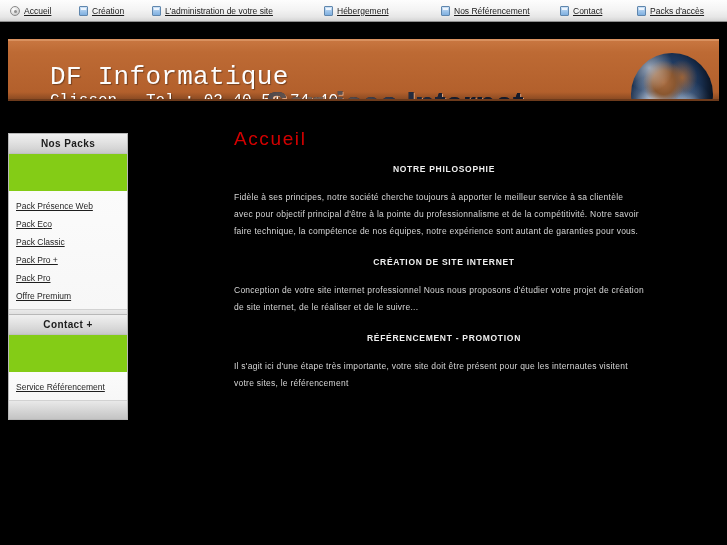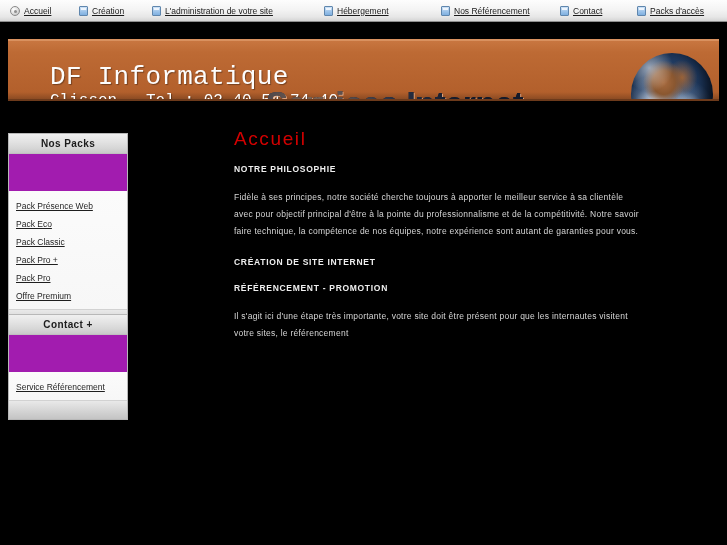--- a/index.html
+++ b/index.html
@@ -138,21 +138,21 @@
       radial-gradient(ellipse at 66% 70%, #dfe7f2 0%, rgba(223,231,242,.15) 24%, rgba(223,231,242,0) 38%),
       radial-gradient(circle at 45% 42%, #2c4f7e 0%, #1c3559 52%, #0d1a31 86%, #060c18 100%);
     box-shadow: inset -6px -7px 14px rgba(0,0,0,.6);
   }
 
   
   .sidebox {
     position: absolute;
     left: 8px;
     width: 120px;
-    background: #a21caf;
+    background: #84cc16;
     border: 1px solid #b8b8b8;
     box-sizing: border-box;
   }
   #box-packs { top: 133px; }
   #box-services { top: 314px; }
 
   .boxhead {
     height: 19px;
     background: linear-gradient(to bottom, #f0f0f0 0%, #e3e3e3 40%, #d6d6d6 75%, #c9c9c9 100%);
     border-bottom: 1px solid #c0c0c0;
@@ -200,20 +200,21 @@
     margin: 0 0 13px 0;
     font-weight: normal;
   }
   .sec-head {
     color: #efefef;
     font-size: 8.5px;
     font-weight: bold;
     letter-spacing: .7px;
     line-height: 12px;
     margin: 0 0 14px 0;
+    text-align: center;
   }
   .sec-body {
     color: #d6d6d6;
     font-size: 8.5px;
     line-height: 17px;
     letter-spacing: .25px;
     margin: 0 0 16px 0;
     max-width: 410px;
   }
 </style>
@@ -285,16 +286,17 @@
   <div class="boxfoot"></div>
 </aside>
 
 <main id="content">
   <h1 id="page-title">Accueil</h1>
 
   <h2 class="sec-head">NOTRE PHILOSOPHIE</h2>
   <p class="sec-body">Fidèle à ses principes, notre société cherche toujours à apporter le meilleur service à sa clientèle avec pour objectif principal d'être à la pointe du professionnalisme et de la compétitivité. Notre savoir faire technique, la compétence de nos équipes, notre expérience sont autant de garanties pour vous.</p>
 
   <h2 class="sec-head">CRÉATION DE SITE INTERNET</h2>
+  <p class="sec-body">Conception de votre site internet professionnel Nous nous proposons d'étudier votre projet de création de site internet, de le réaliser et de le suivre...</p>
 
   <h2 class="sec-head">RÉFÉRENCEMENT - PROMOTION</h2>
   <p class="sec-body">Il s'agit ici d'une étape très importante, votre site doit être présent pour que les internautes visitent votre sites, le référencement</p>
 </main>
 
 </body></html>

